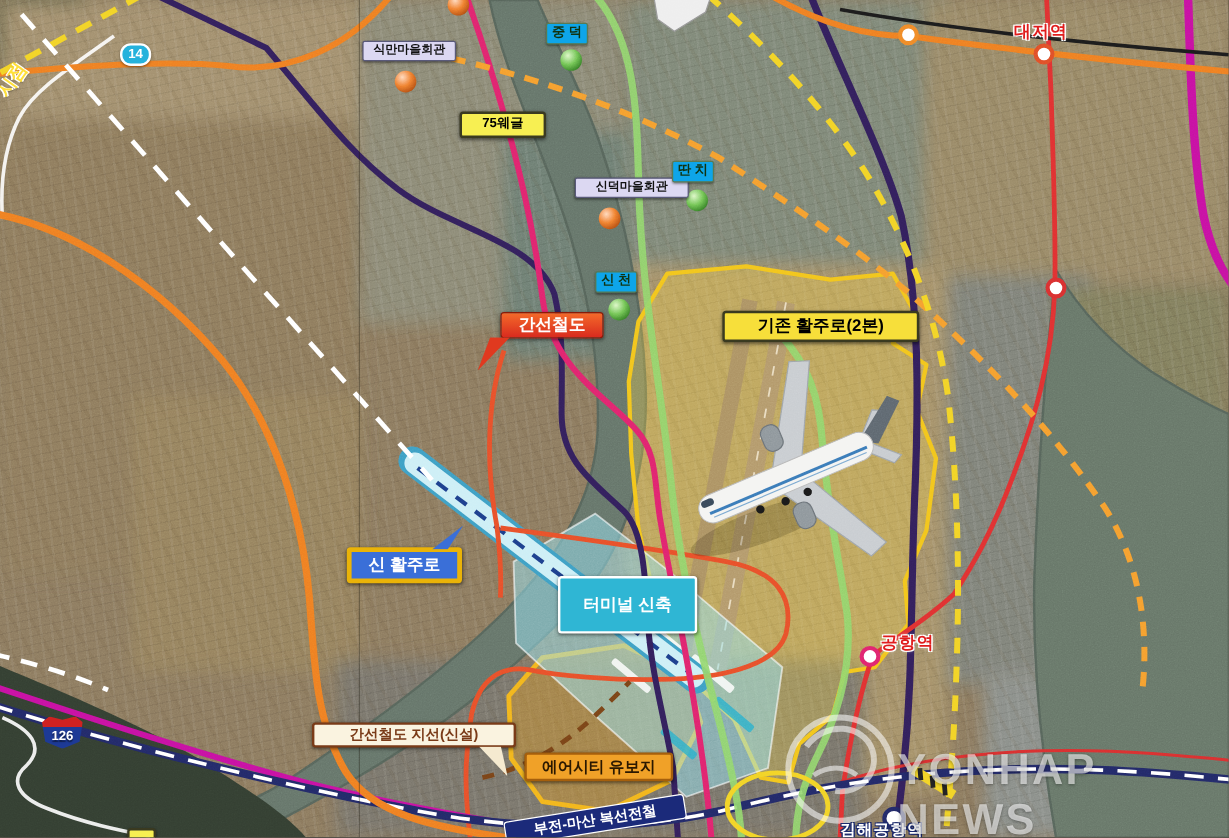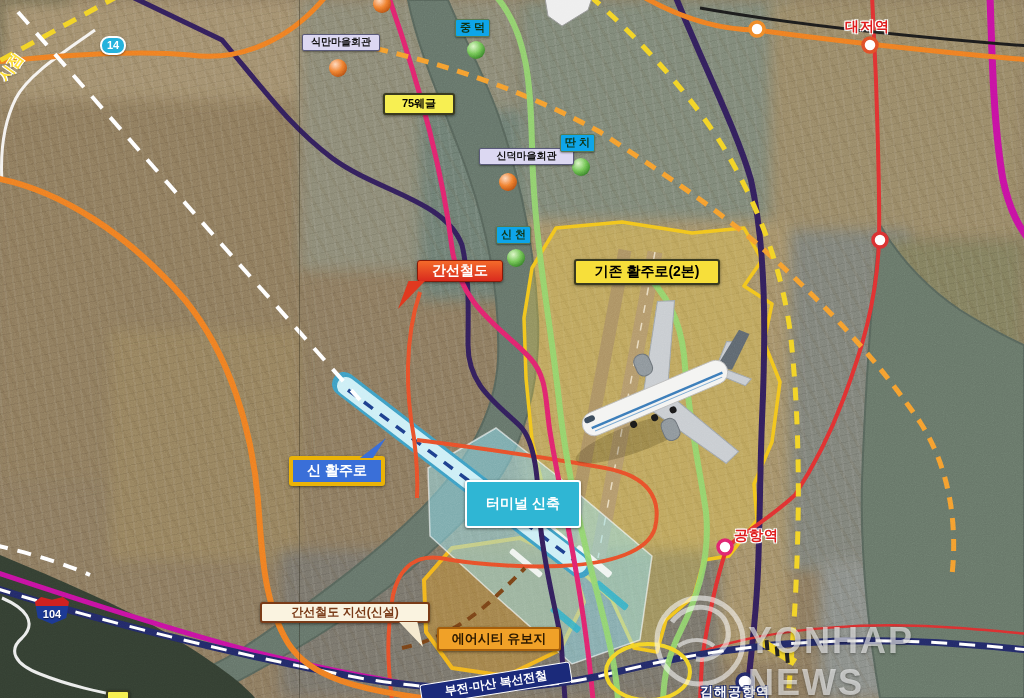--- a/index.html
+++ b/index.html
@@ -193,28 +193,28 @@
 
   <div class="crease" style="left:299px;"></div>
 
   <div class="lbl village" style="left:302px;top:34px;width:78px;">식만마을회관</div>
   <div class="lbl hamlet" style="left:455px;top:19px;">중 덕</div>
   <div class="lbl village" style="left:479px;top:148px;width:95px;">신덕마을회관</div>
   <div class="lbl hamlet" style="left:560px;top:134px;">딴 치</div>
   <div class="lbl hamlet" style="left:496px;top:226px;">신 천</div>
 
   <div class="lbl shield14" style="left:100px;top:36px;">14</div>
-  <div class="lbl shield104" style="left:35px;top:597px;">104</div>
+  <div class="lbl shield104" style="left:35px;top:597px;">126</div>
   <div class="lbl yellowbox" style="left:383px;top:93px;width:72px;font-size:11px;padding:2px 0;">75웨글</div>
   <div class="lbl yellowbox" style="left:106px;top:690px;width:24px;height:12px;"></div>
 
   <div class="lbl" style="left:417px;top:260px;width:86px;font-size:14px;color:#fff;background:linear-gradient(#f46a2a,#d92b1e);border:1px solid #8a1a08;border-radius:3px;padding:1px 0;box-shadow:0 1px 3px rgba(0,0,0,.5);">간선철도</div>
   <div class="ptr" style="left:398px;top:281px;width:30px;height:28px;background:#e0391f;clip-path:polygon(90% 0,35% 0,0 100%);"></div>
 
-  <div class="lbl yellowbox" style="left:574px;top:259px;width:146px;font-size:14px;padding:2px 0;background:#f7df3a;">기존 활주로(2본)</div>
+  <div class="lbl yellowbox" style="left:602px;top:259px;width:164px;font-size:14px;padding:2px 0;background:#f7df3a;">기존 활주로(2본)</div>
 
   <div class="lbl" style="left:289px;top:456px;width:96px;font-size:14px;color:#fff;background:#3a6fd8;border:4px solid #eab308;border-radius:3px;padding:2px 0;box-shadow:0 1px 3px rgba(0,0,0,.5);">신 활주로</div>
   <div class="ptr" style="left:360px;top:438px;width:26px;height:20px;background:#3a6fd8;clip-path:polygon(0 100%,100% 0,50% 100%);"></div>
 
   <div class="lbl" style="left:465px;top:480px;width:116px;font-size:14px;color:#fff;background:#2fb6d4;border:2px solid #fff;border-radius:3px;padding:13px 0;box-shadow:0 1px 3px rgba(0,0,0,.5);">터미널 신축</div>
 
   <div class="lbl" style="left:260px;top:602px;width:170px;font-size:12px;color:#7a3b18;background:#faf3e0;border:2px solid #7a3b18;border-radius:3px;padding:1px 0;box-shadow:0 1px 3px rgba(0,0,0,.5);">간선철도 지선(신설)</div>
   <div class="ptr" style="left:395px;top:622px;width:28px;height:25px;background:#f5ead0;clip-path:polygon(15% 0,80% 0,100% 100%);"></div>
 
   <div class="lbl" style="left:437px;top:627px;width:124px;font-size:13px;color:#2a1800;background:#f0a128;border:2px solid #a55f0c;border-radius:3px;padding:2px 0;box-shadow:0 1px 3px rgba(0,0,0,.5);">에어시티 유보지</div>

